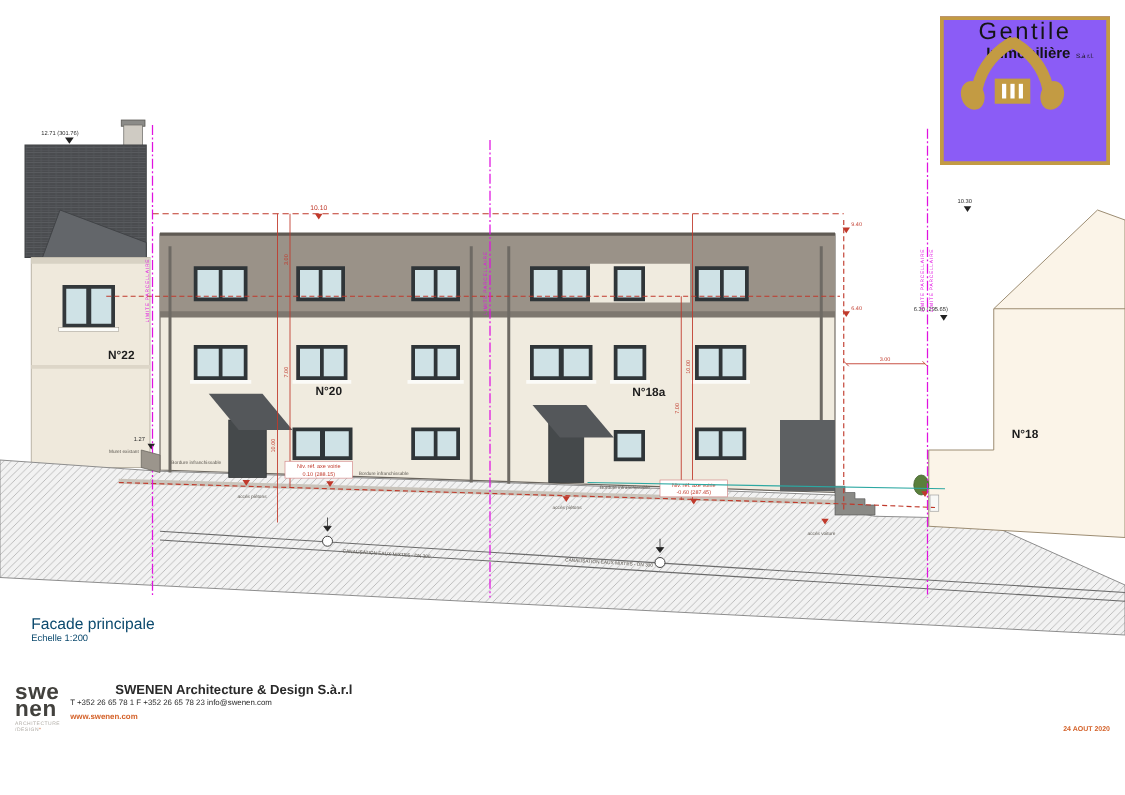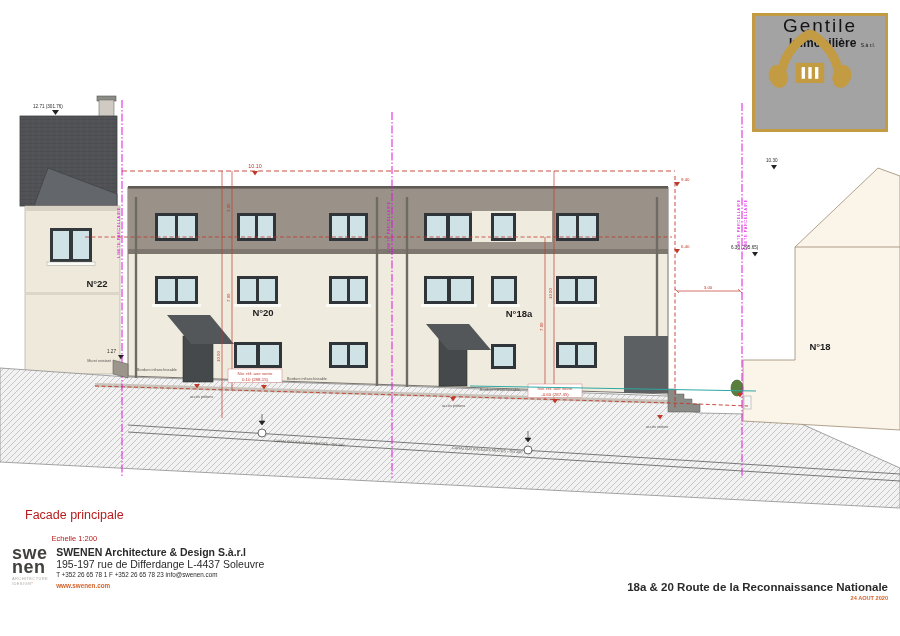--- a/index.html
+++ b/index.html
@@ -11,39 +11,39 @@
   
   .t-blk{fill:#2b2b2b;font-size:4.6px;}
   .t-red{fill:#c0392b;font-size:4.4px;}
   .t-red-b{fill:#c0392b;font-size:5.4px;}
   .t-tiny{fill:#5a564f;font-size:3.8px;}
   .t-mag{fill:#e012e0;font-size:3.9px;letter-spacing:.6px;}
   .t-lbl{fill:#1d1d1d;font-size:9.5px;font-weight:bold;}
 
   
   .logo-box{position:absolute;left:752px;top:13px;width:136px;height:119px;
-    border:3px solid #c39b43;background:#a3a3a3;display:flex;flex-direction:column;
+    border:3px solid #c39b43;background:#8b5cf6;display:flex;flex-direction:column;
     align-items:center;justify-content:flex-start;box-sizing:border-box;}
   .logo-name{font-size:19px;letter-spacing:2px;color:#141414;line-height:19px;}
   .logo-sub-row{align-self:flex-end;margin-right:10px;margin-top:-2px;}
   .logo-sub{font-size:12px;font-weight:bold;color:#141414;}
   .logo-suffix{font-size:5px;color:#141414;}
 
   
-  .caption{position:absolute;left:25px;top:508px;color:#b91c1c;}
+  .caption{position:absolute;left:25px;top:492px;color:#0c4a6e;}
   .caption .cap-title{font-size:12.5px;}
-  .caption .cap-scale{font-size:7.5px;margin-top:12px;text-align:center;}
+  .caption .cap-scale{font-size:7.5px;margin-top:0px;}
 
   
   .footer-left{position:absolute;left:12px;top:546px;display:flex;}
   .sw-logo{color:#42413d;font-weight:bold;font-size:18px;line-height:14px;letter-spacing:.5px;}
   .sw-sub{font-size:4px;color:#b0aca6;line-height:5px;margin-top:2px;letter-spacing:.4px;}
   .sw-sub .star{color:#d4622a;}
   .firm{margin-left:8px;color:#2a2a2a;}
-  .firm-name{font-size:10.5px;font-weight:bold;}
+  .firm-name{font-size:10.5px;font-weight:bold;margin-left:36px;}
   .firm-addr{font-size:10.5px;}
   .firm-contact{font-size:6.3px;margin-top:1px;}
   .firm-web{font-size:6.3px;font-weight:bold;color:#d4622a;margin-top:4px;}
   .footer-right{position:absolute;right:12px;top:580px;text-align:right;color:#2a2a2a;}
   .proj-line{font-size:11.5px;font-weight:bold;line-height:14px;}
   .proj-date{font-size:5.6px;font-weight:bold;color:#d4622a;margin-top:1px;}
 </style>
 </head>
 <body>
 
@@ -321,24 +321,22 @@
   <div>
     <div class="sw-logo">swe</div>
     <div class="sw-logo">nen</div>
     <div class="sw-sub">
       <span>ARCHITECTURE</span><br>
       <span>/DESIGN</span><span class="star">*</span>
     </div>
   </div>
   <div class="firm">
     <div class="firm-name">SWENEN Architecture &amp; Design S.à.r.l</div>
-    <div class="firm-addr">195-197 rue de Differdange L-4437 Soleuvre</div>
     <div class="firm-contact">T +352 26 65 78 1 F +352 26 65 78 23  info@swenen.com</div>
     <div class="firm-web">www.swenen.com</div>
   </div>
 </div>
 
 <div class="footer-right">
-  <div class="proj-line">18a &amp; 20 Route de la Reconnaissance Nationale</div>
   <div class="proj-date">24 AOUT 2020</div>
 </div>
 
 </div>
 
 </body></html>

